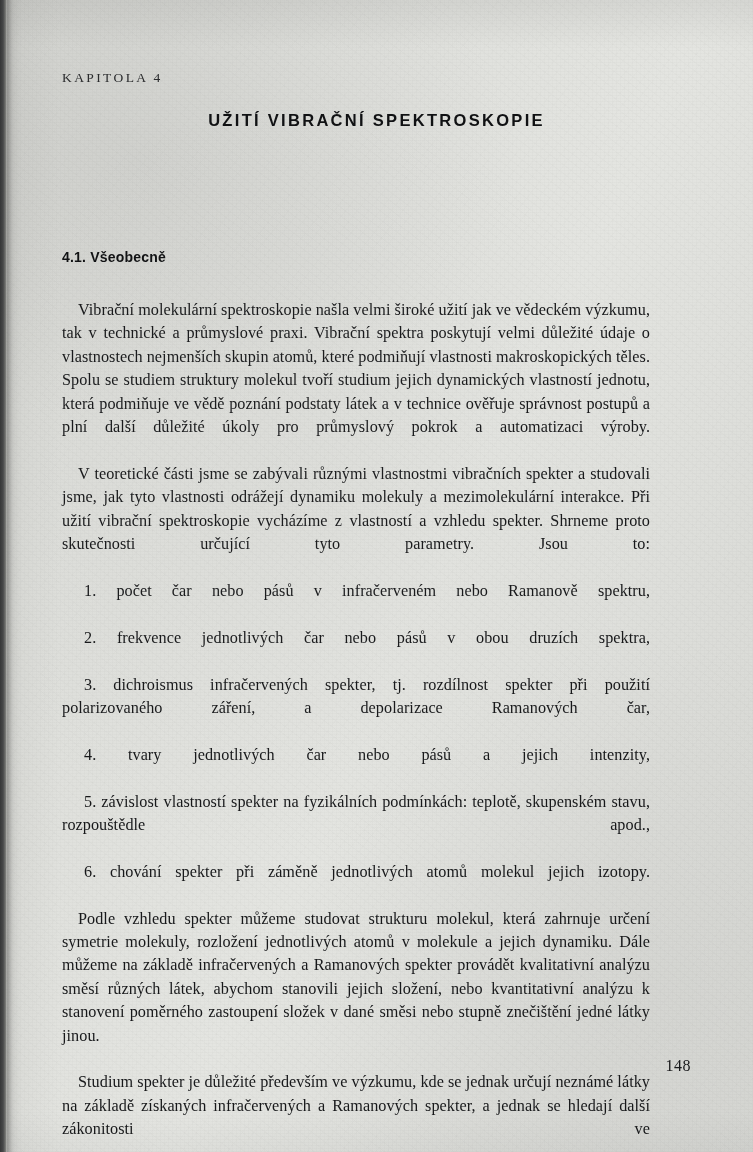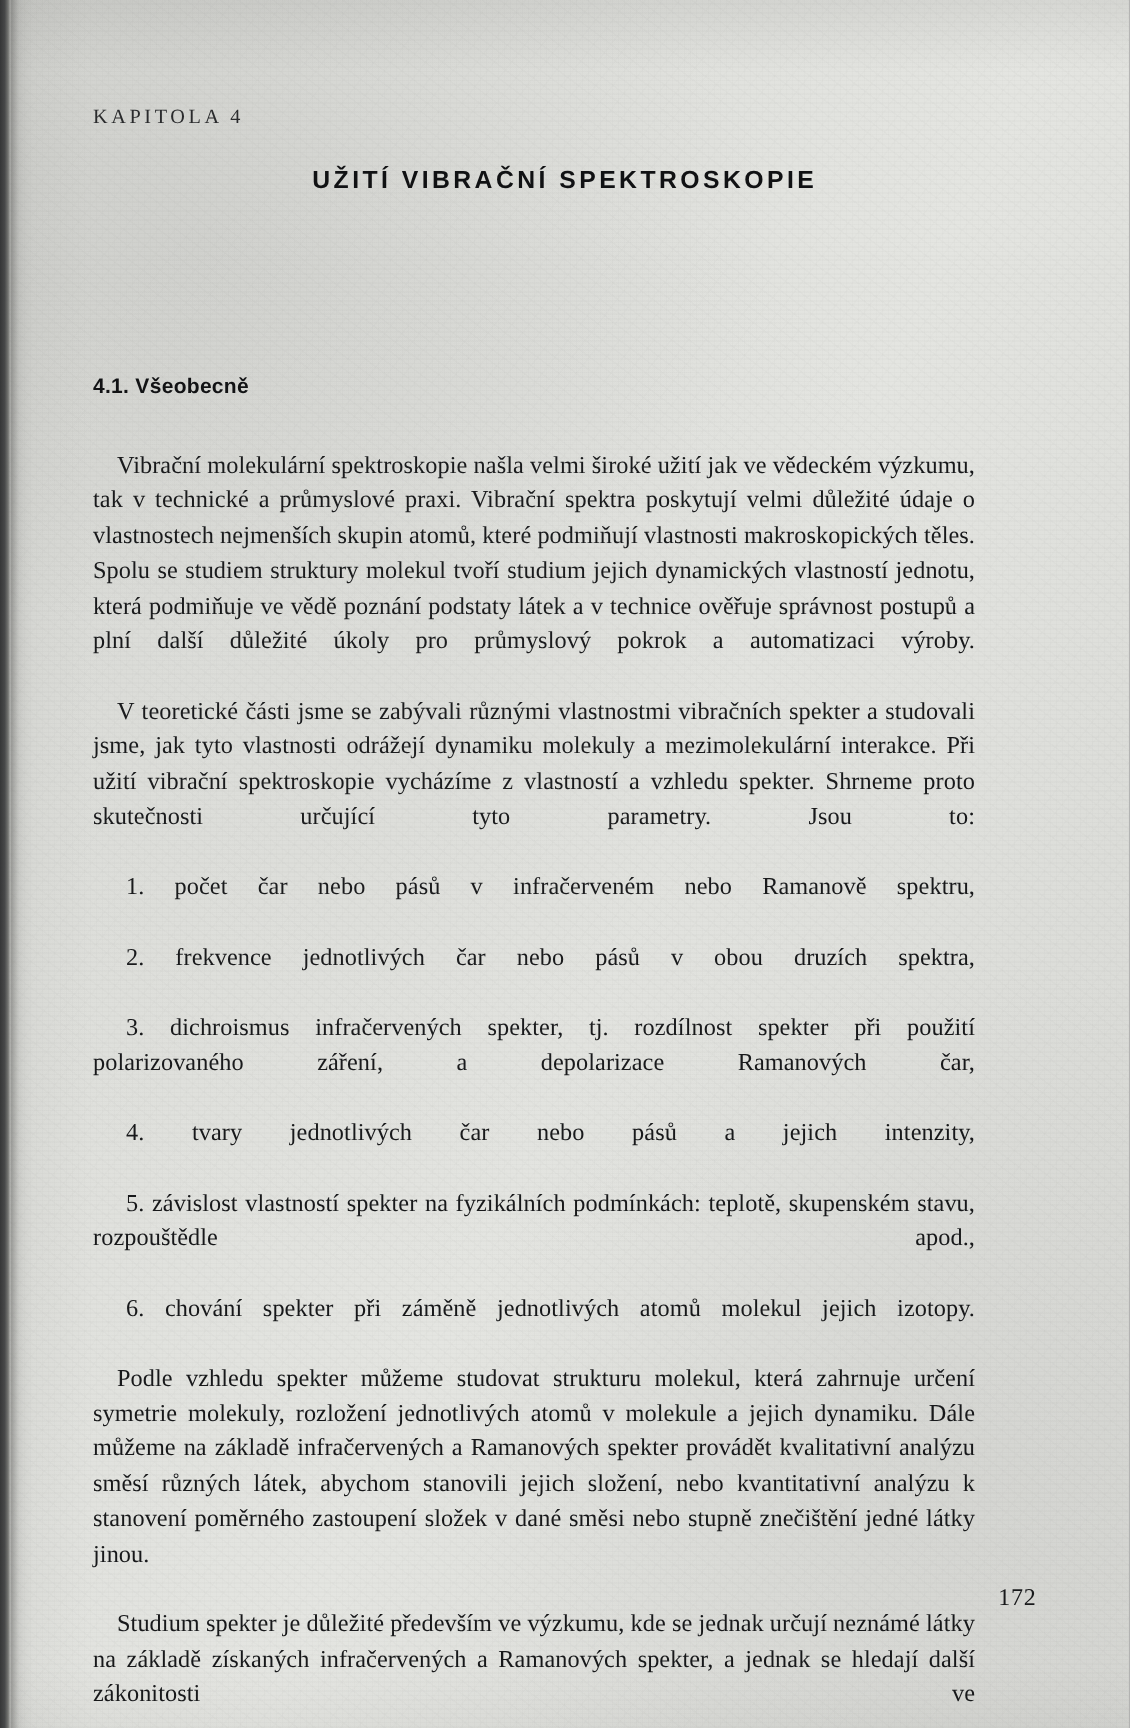--- a/index.html
+++ b/index.html
@@ -191,19 +191,19 @@
       <p class="listitem">3. dichroismus infračervených spekter, tj. rozdílnost spekter při použití polarizovaného záření, a depolarizace Ramanových čar,</p>
       <p class="listitem">4. tvary jednotlivých čar nebo pásů a jejich intenzity,</p>
       <p class="listitem">5. závislost vlastností spekter na fyzikálních podmínkách: teplotě, skupenském stavu, rozpouštědle apod.,</p>
       <p class="listitem">6. chování spekter při záměně jednotlivých atomů molekul jejich izotopy.</p>
 
       <p class="para">Podle vzhledu spekter můžeme studovat strukturu molekul, která zahrnuje určení symetrie molekuly, rozložení jednotlivých atomů v molekule a jejich dynamiku. Dále můžeme na základě infračervených a Ramanových spekter provádět kvalitativní analýzu směsí různých látek, abychom stanovili jejich složení, nebo kvantitativní analýzu k stanovení poměrného zastoupení složek v dané směsi nebo stupně znečištění jedné látky jinou.</p>
       <p class="para">Studium spekter je důležité především ve výzkumu, kde se jednak určují neznámé látky na základě získaných infračervených a Ramanových spekter, a jednak se hledají další zákonitosti ve</p>
 
     </div>
 
-    <div class="page-number">172</div>
+    <div class="page-number">148</div>
 
   </div>
 
   <div class="text-tint"></div>
 
 </div>
 
 </body></html>

